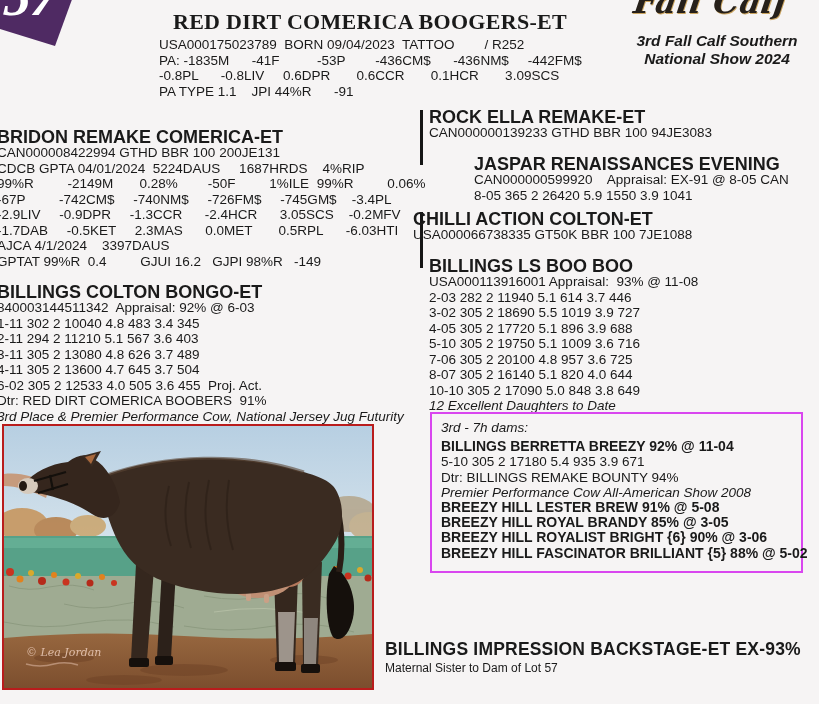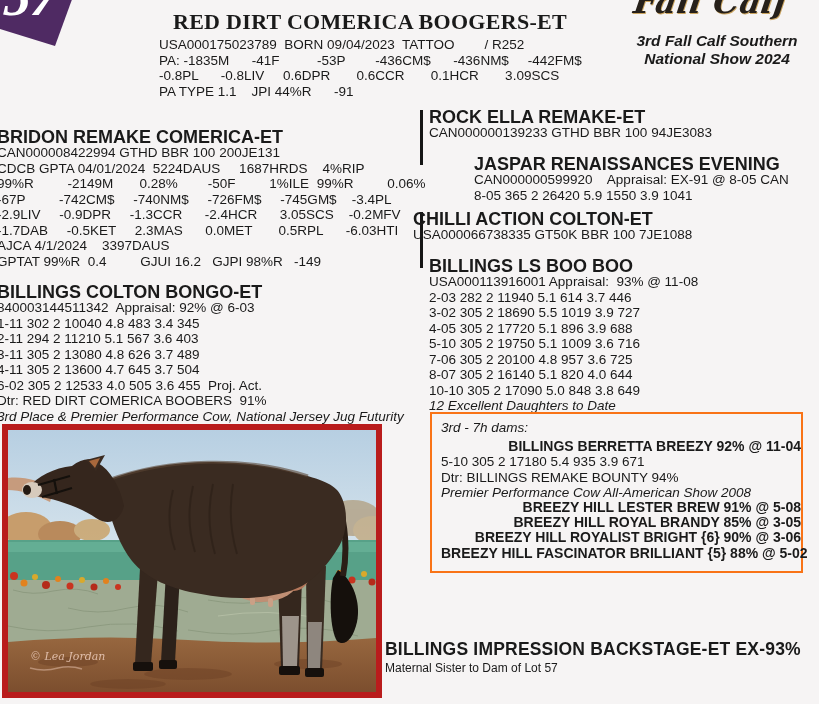--- a/index.html
+++ b/index.html
@@ -21,29 +21,29 @@
     font-weight:bold;font-style:italic;font-size:15.5px;line-height:18px;}
   #sire-section{left:-3px;top:129px;}
   #dam-section{left:-3px;top:284px;}
   #pgs-section{left:429px;top:109px;}
   #pgd-section{left:429px;top:156px;margin-left:45px;}
   #mgs-section{left:413px;top:211px;}
   #mgd-section{left:429px;top:258px;}
   .bracket{left:420px;width:2.5px;background:#151515;}
   #bracket-top{top:110px;height:55px;}
   #bracket-bottom{top:212px;height:56px;}
-  #dams-box{left:430px;top:412px;width:360px;height:151px;border:2px solid #f97316;
+  #dams-box{left:430px;top:412px;width:360px;height:151px;border:2px solid #d946ef;
     padding:6px 0 0 9px;background:transparent;}
   #dams-box .ln{line-height:15.2px;}
-  #dams-box .bold-entry{font-weight:bold;font-size:14px;text-align:right;}
+  #dams-box .bold-entry{font-weight:bold;font-size:14px;}
   #dams-box-label{margin-bottom:4px;}
   #footer-name{left:385px;top:639px;font-family:Liberation Sans, sans-serif;
     font-weight:bold;font-size:17.5px;letter-spacing:.2px;}
   #footer-note{left:385px;top:661px;font-size:12px;}
-  #photo-frame{left:2px;top:424px;width:368px;height:262px;border:6px solid #b91c1c;
+  #photo-frame{left:2px;top:424px;width:368px;height:262px;border:2px solid #b91c1c;
     background:#bdd3e4;}
   #lot-badge{left:0;top:0;}
 </style>
 </head>
 <body>
 
 <svg id="lot-badge" class="abs" width="130" height="72" viewBox="0 0 130 72">
   <polygon points="-40,-70 82,-28 55,46 -48,14" fill="#4f2a63"></polygon>
   <text x="4" y="15" font-family="Liberation Serif, serif" font-style="italic" font-weight="bold" font-size="54" fill="#ffffff" transform="skewX(-6)">57</text>
 </svg>

